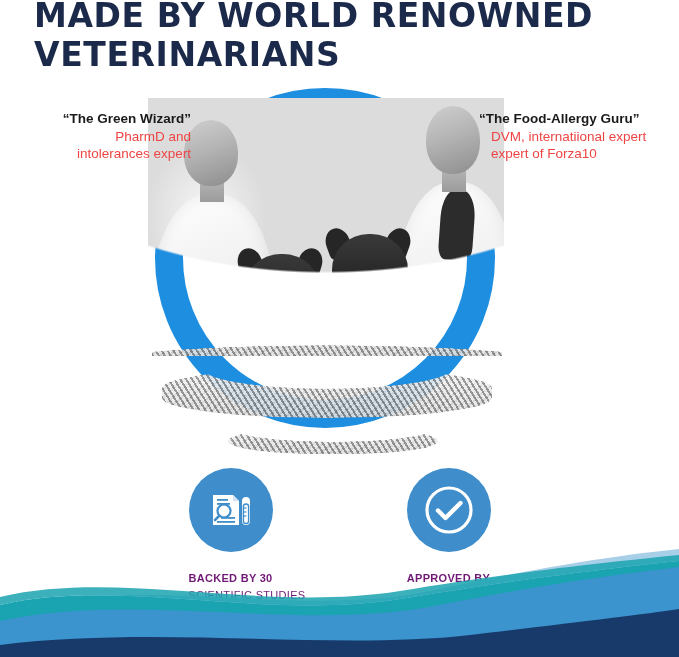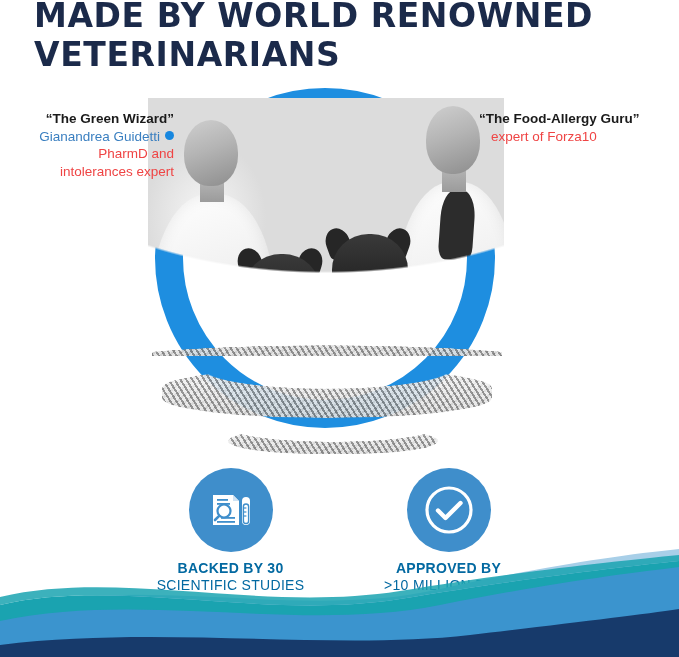--- a/index.html
+++ b/index.html
@@ -168,21 +168,21 @@
     width: 74px; height: 56px;
     border-radius: 40% 40% 16% 16%;
     background: linear-gradient(#8e8e8e, #5f5f5f);
   }
 
   
   .caption { position: absolute; font-size: 13.5px; line-height: 17.5px; }
   .caption .quote { font-weight: bold; color: #1a1a1a; }
   .caption .name  { color: #3a7fc0; white-space: nowrap; }
   .caption .role  { color: #ef4444; padding-left: 12px; }
-  .caption-left { left: 0; top: 110px; width: 174px; text-align: right; }
+  .caption-left { left: 17px; top: 110px; width: 174px; text-align: right; }
   .caption-right { left: 479px; top: 110px; width: 184px; text-align: left; }
   .dot {
     display: inline-block;
     width: 9px; height: 9px;
     border-radius: 50%;
     background: #1787df;
     vertical-align: middle;
     margin: 0 0 2px 5px;
   }
   .dot-lead { margin: 0 5px 2px 0; }
@@ -230,28 +230,28 @@
   .badge-circle {
     width: 84px; height: 84px;
     margin: 0 auto;
     border-radius: 50%;
     background: #3f8ecb;
     display: flex;
     align-items: center;
     justify-content: center;
   }
   .badge-label {
-    margin-top: 8px;
-    font-size: 14px;
+    margin-top: 18px;
+    font-size: 11px;
     line-height: 17px;
-    color: #0369a1;
+    color: #701a75;
     letter-spacing: .3px;
   }
   .badge-label .l1 { font-weight: bold; display: block; }
-  .badge-label .l2 { display: block; }
+  .badge-label .l2 { display: block; text-align: right; }
 
   
   .waves { position: absolute; left: 0; bottom: 0; width: 679px; height: 110px; }
 </style>
 </head>
 <body>
 
 <div class="headline">MADE BY WORLD RENOWNED VETERINARIANS</div>
 
 <div class="hero">
@@ -294,29 +294,27 @@
       <div class="dear dear2"></div>
       <div class="dhead"></div>
       <div class="dsnout"></div>
       <div class="dnose"></div>
     </div>
   </div>
 </div>
 
 <div class="caption caption-left">
   <div class="quote">“The Green Wizard”</div>
-  <div>
-    <span class="name">Gianandrea Guidetti</span><span class="dot"></span>
-  </div>
   <div class="role">PharmD and</div>
   <div class="role">intolerances expert</div>
 </div>
 
 <div class="caption caption-right">
   <div class="quote">“The Food-Allergy Guru”</div>
+  <div class="role">DVM, internatiional expert</div>
   <div class="role">expert of Forza10</div>
 </div>
 
 <div class="strips">
   <div class="strip strip-1"></div>
   <div class="strip strip-2"></div>
   <div class="strip strip-3"></div>
 </div>
 
 <div class="badges">

